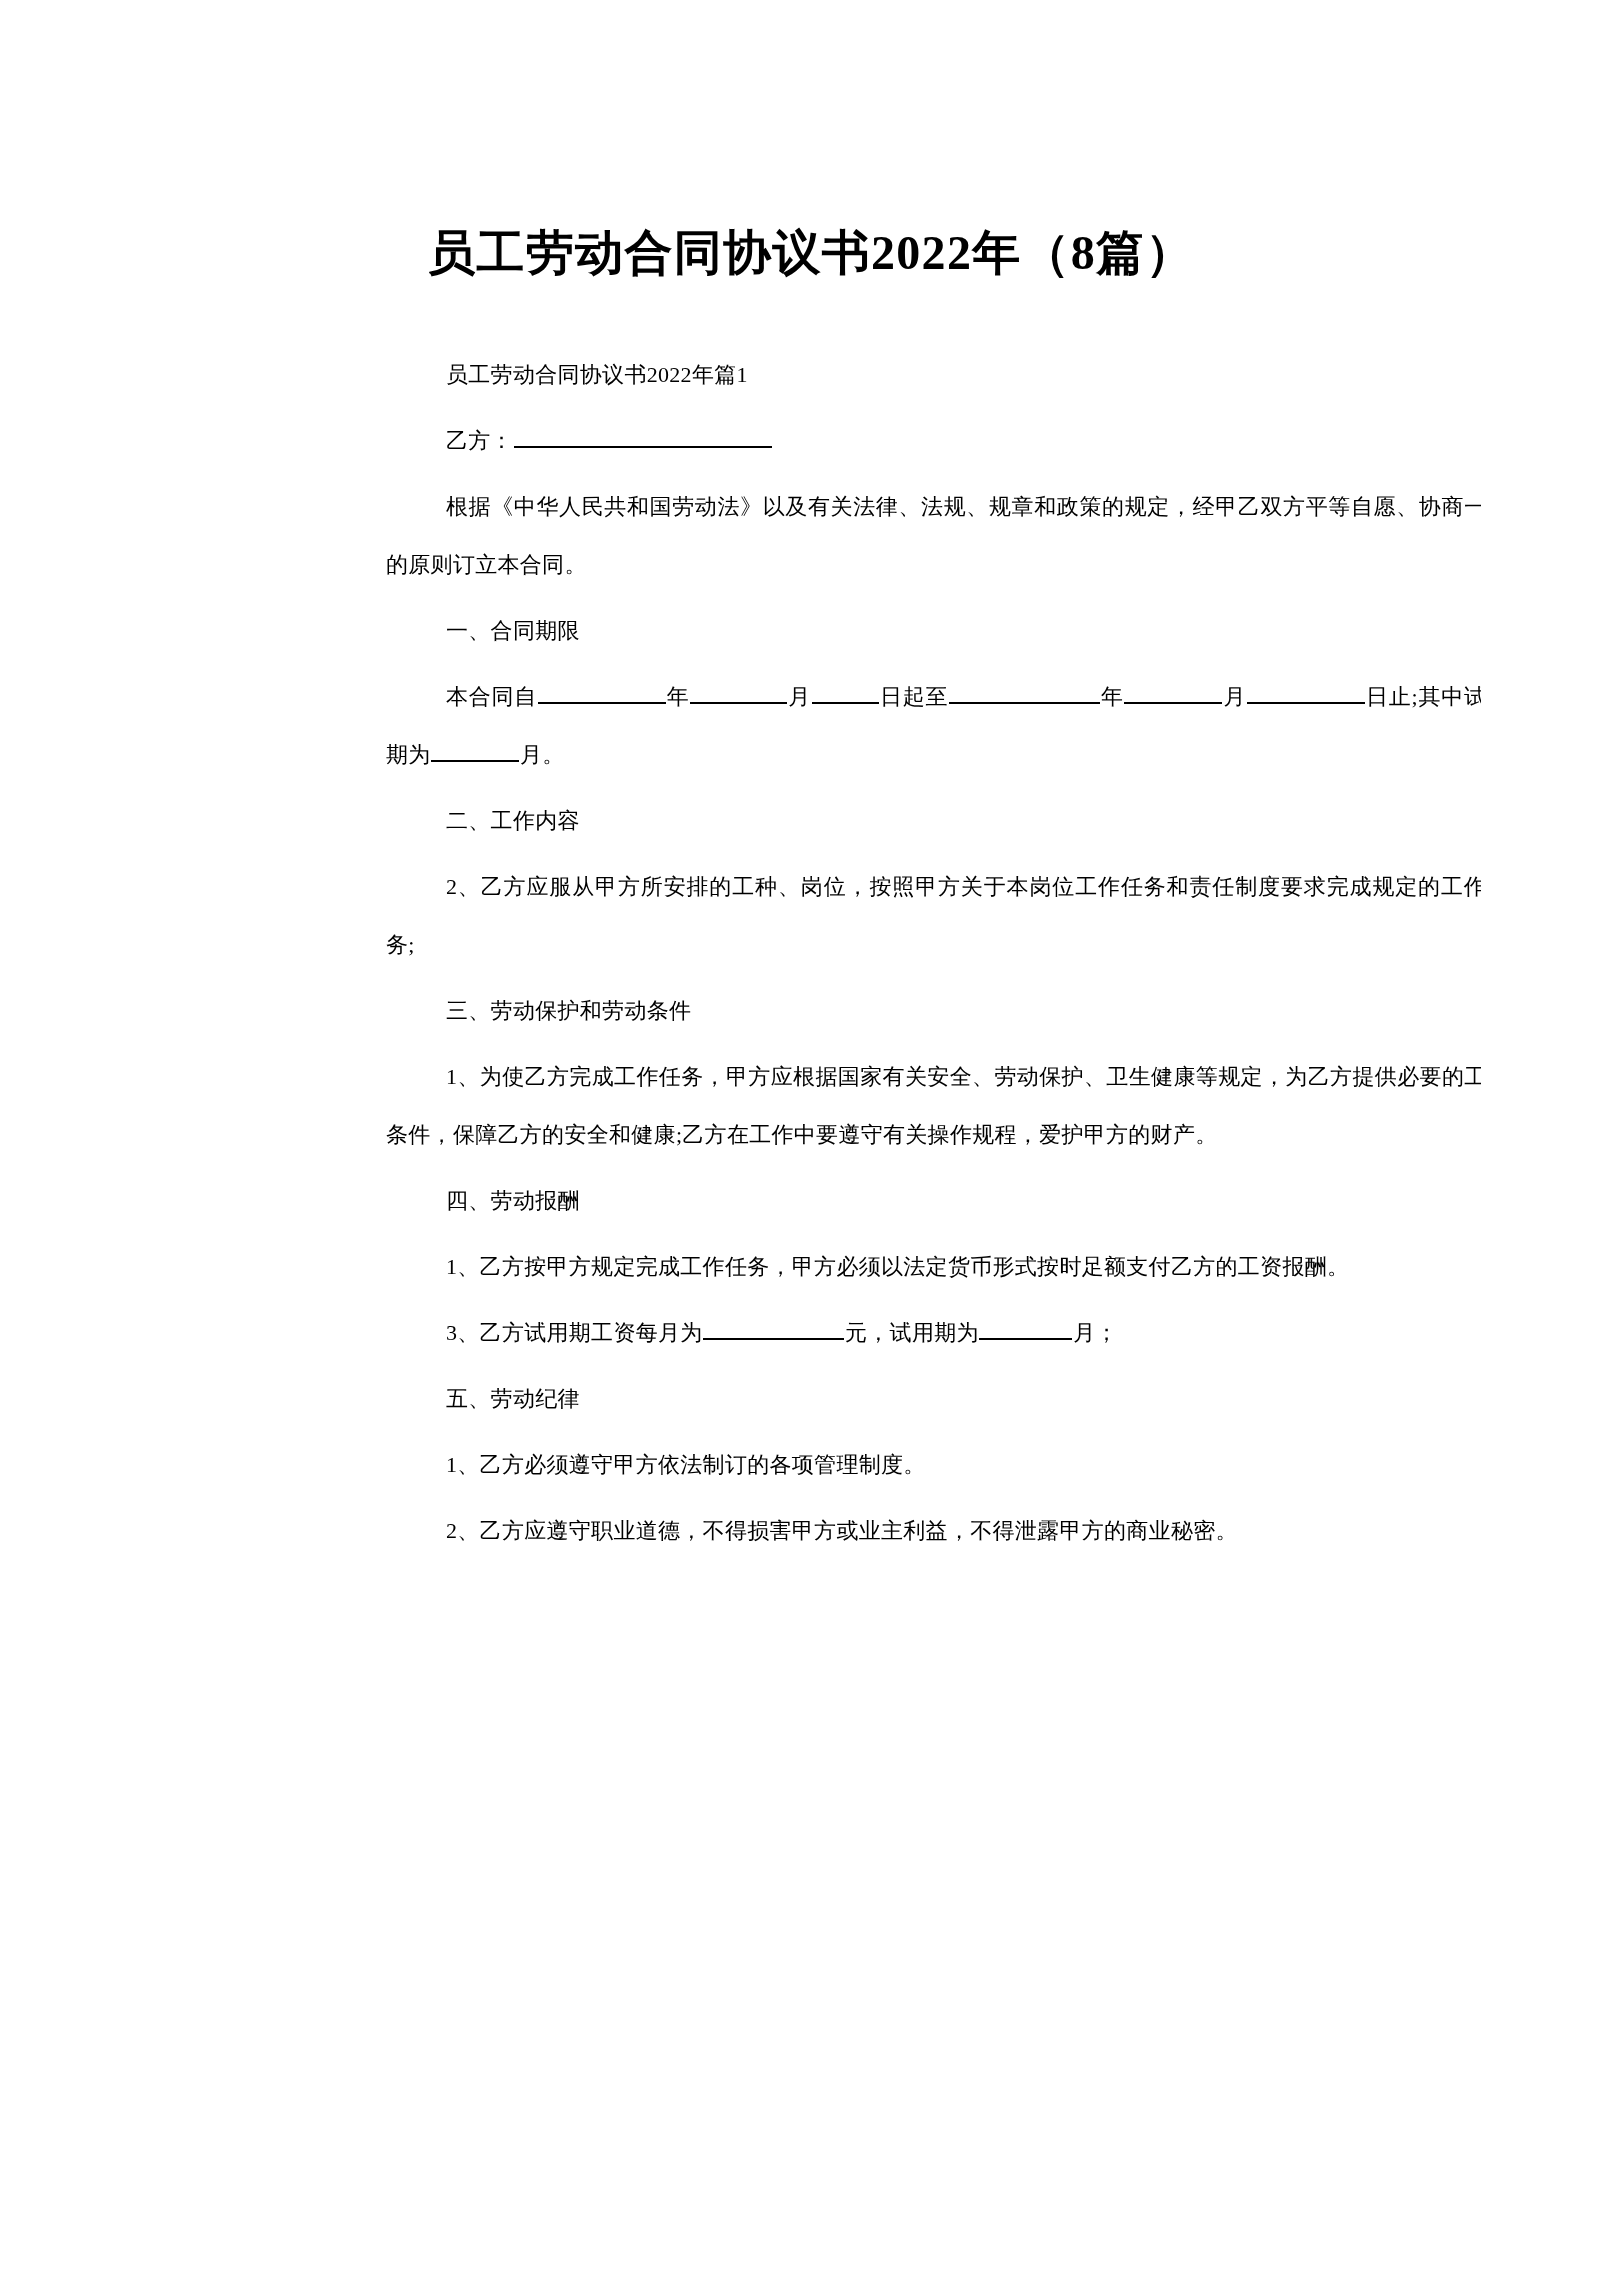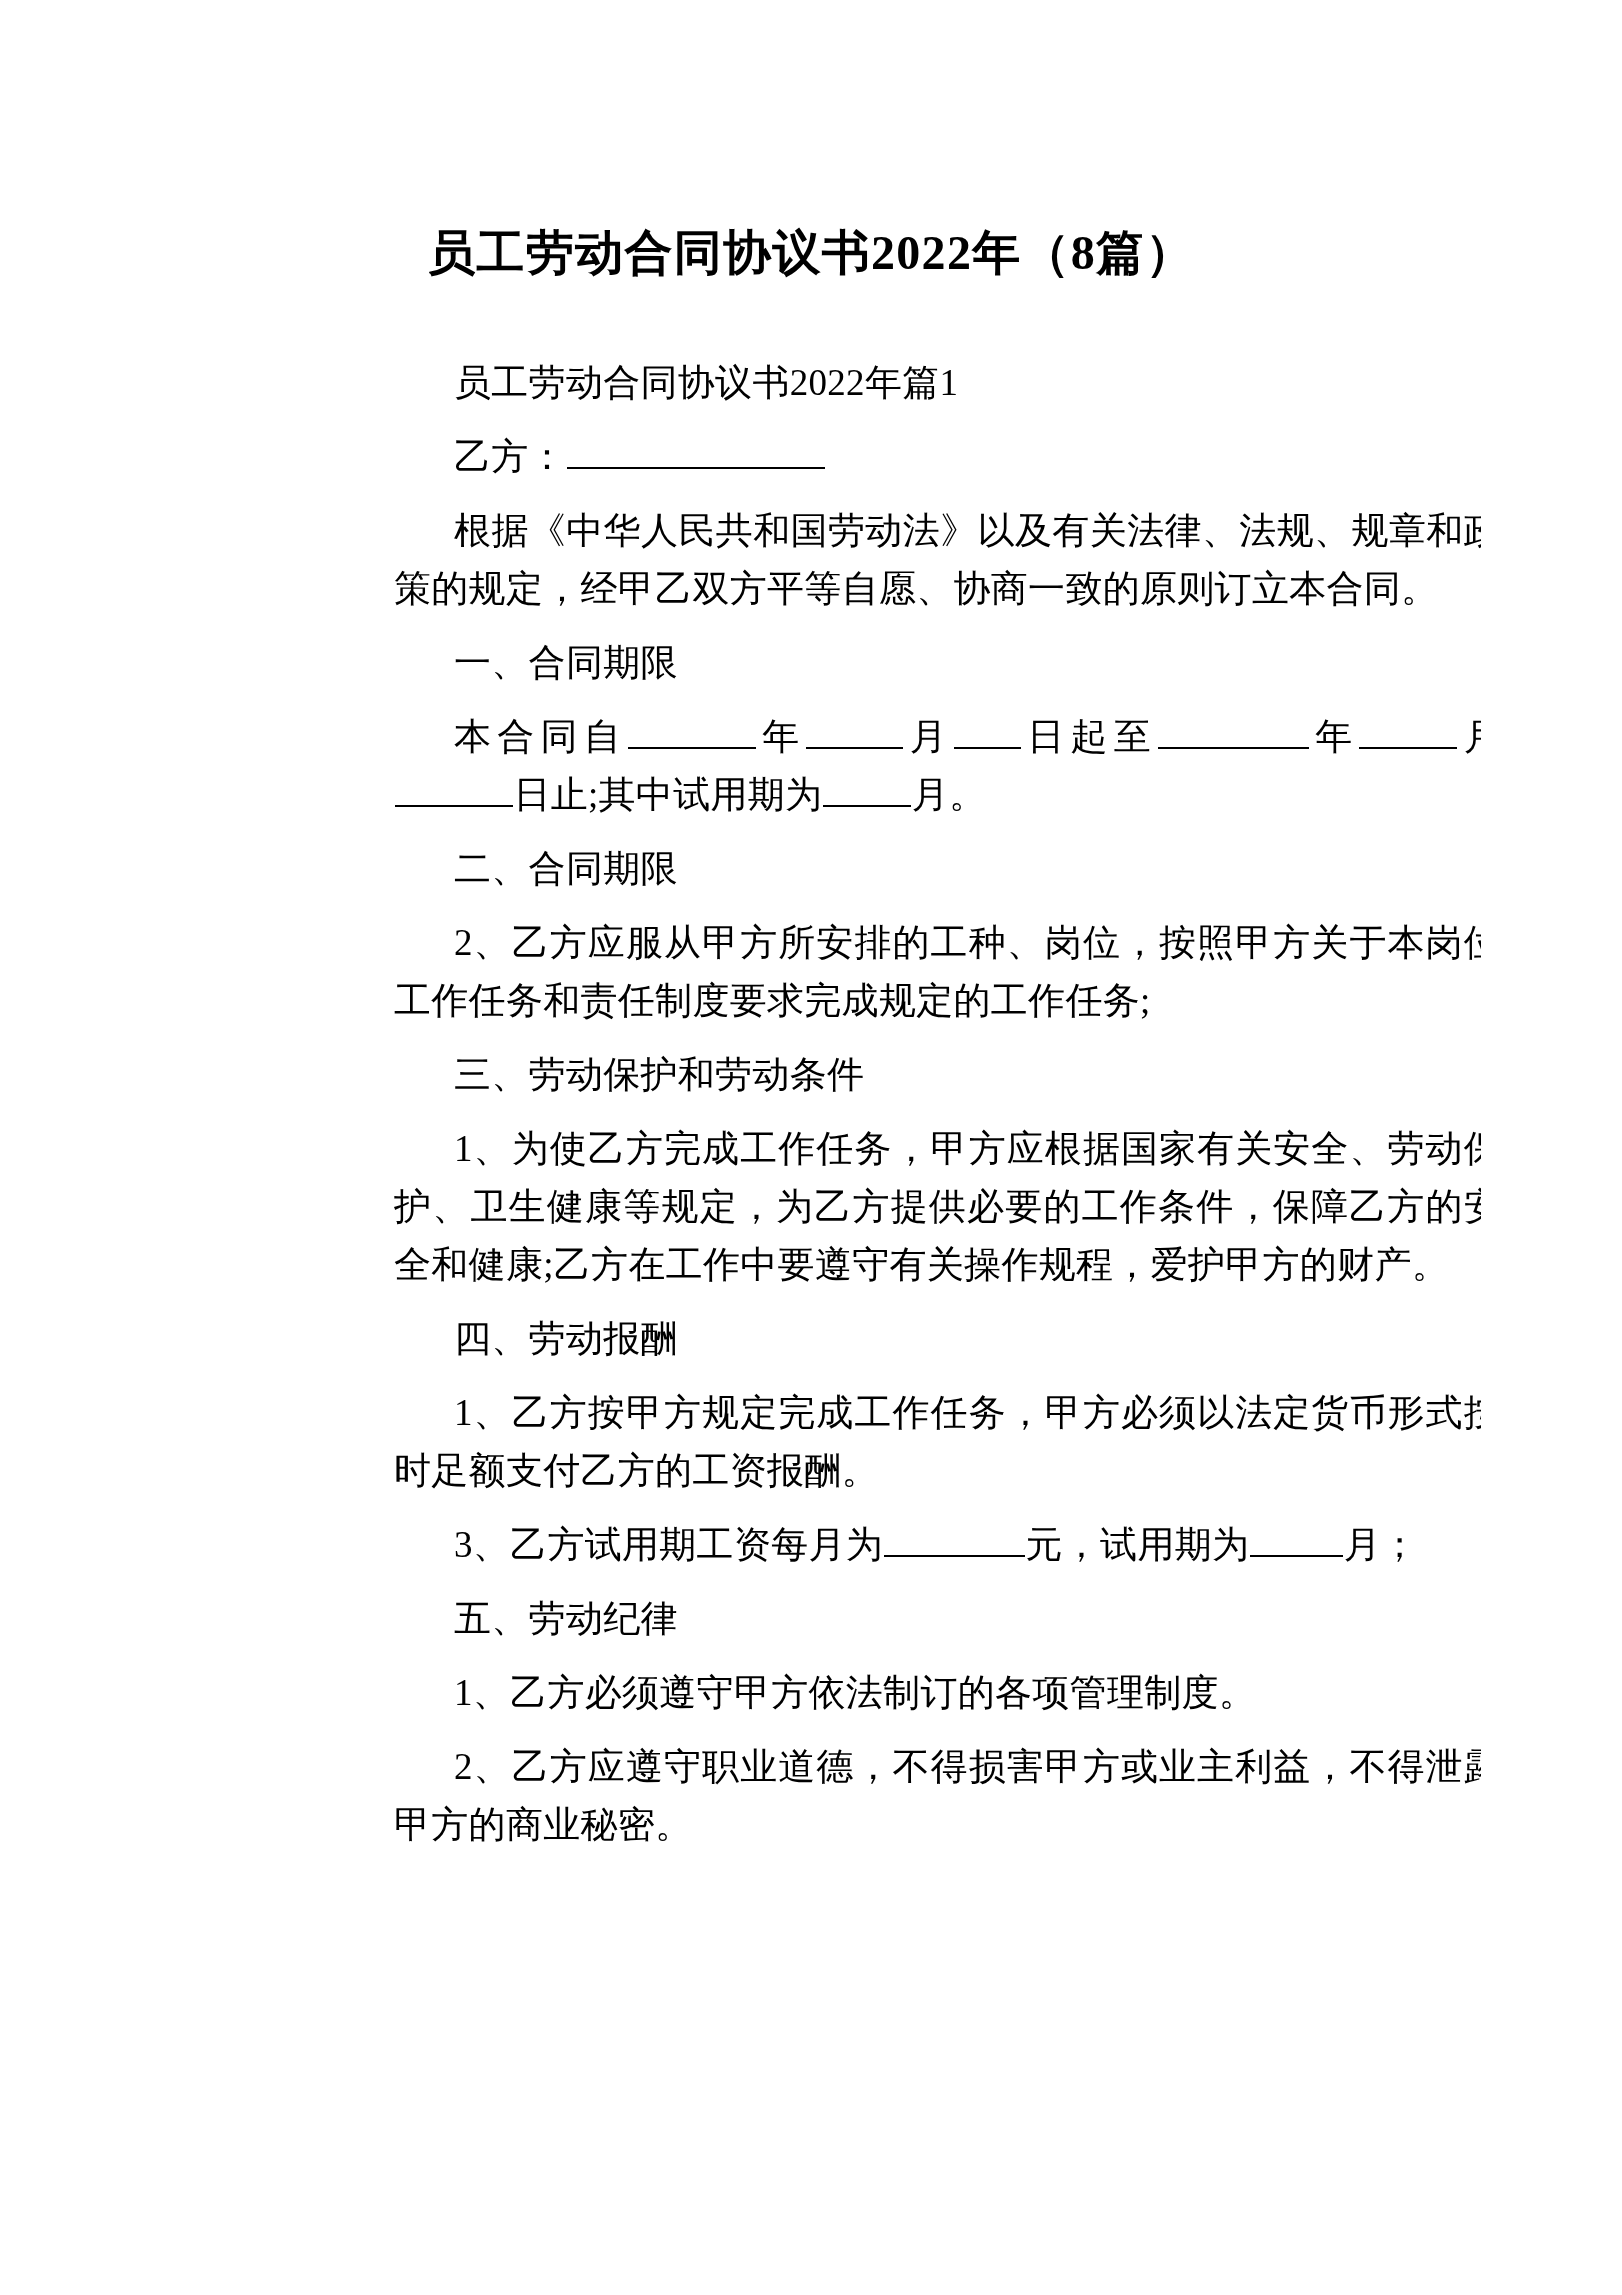--- a/index.html
+++ b/index.html
@@ -36,25 +36,25 @@
 
   
   .body-block {
     position: absolute;
     left: 237px;
     top: 338px;
     width: 1139px;
   }
 
   .para {
-    font-size: 37px;
+    font-size: 22px;
     line-height: 58px;
     text-align: justify;
     text-justify: inter-ideograph;
-    margin: 16px;
+    margin: 8px;
     text-indent: 60px;
     letter-spacing: 0.3px;
   }
 
   .para.subtitle {
     text-indent: 60px;
     margin-bottom: 6.5px;
   }
 
   .para.sect-head {
@@ -99,21 +99,21 @@
 
 
     <p class="para party"><span>乙方：</span><span class="blank b-party"></span></p>
 
     <p class="para">根据《中华人民共和国劳动法》以及有关法律、法规、规章和政策的规定，经甲乙双方平等自愿、协商一致的原则订立本合同。</p>
 
     <p class="para sect-head">一、合同期限</p>
 
     <p class="para"><span>本合同自</span><span class="blank b-year1"></span><span>年</span><span class="blank b-month1"></span><span>月</span><span class="blank b-day1"></span><span>日起至</span><span class="blank b-year2"></span><span>年</span><span class="blank b-month2"></span><span>月</span><span class="blank b-tail"></span><span>日止;其中试用期为</span><span class="blank b-trial"></span><span>月。</span></p>
 
-    <p class="para sect-head">二、合同期限</p>
+    <p class="para sect-head">二、工作内容</p>
 
 
     <p class="para"><span>2、</span><span>乙方应服从甲方所安排的工种、岗位，按照甲方关于本岗位工作任务和责任制度要求完成规定的工作任务;</span></p>
 
     <p class="para sect-head">三、劳动保护和劳动条件</p>
 
     <p class="para"><span>1、</span><span>为使乙方完成工作任务，甲方应根据国家有关安全、劳动保护、卫生健康等规定，为乙方提供必要的工作条件，保障乙方的安全和健康;乙方在工作中要遵守有关操作规程，爱护甲方的财产。</span></p>
 
     <p class="para sect-head">四、劳动报酬</p>
 

